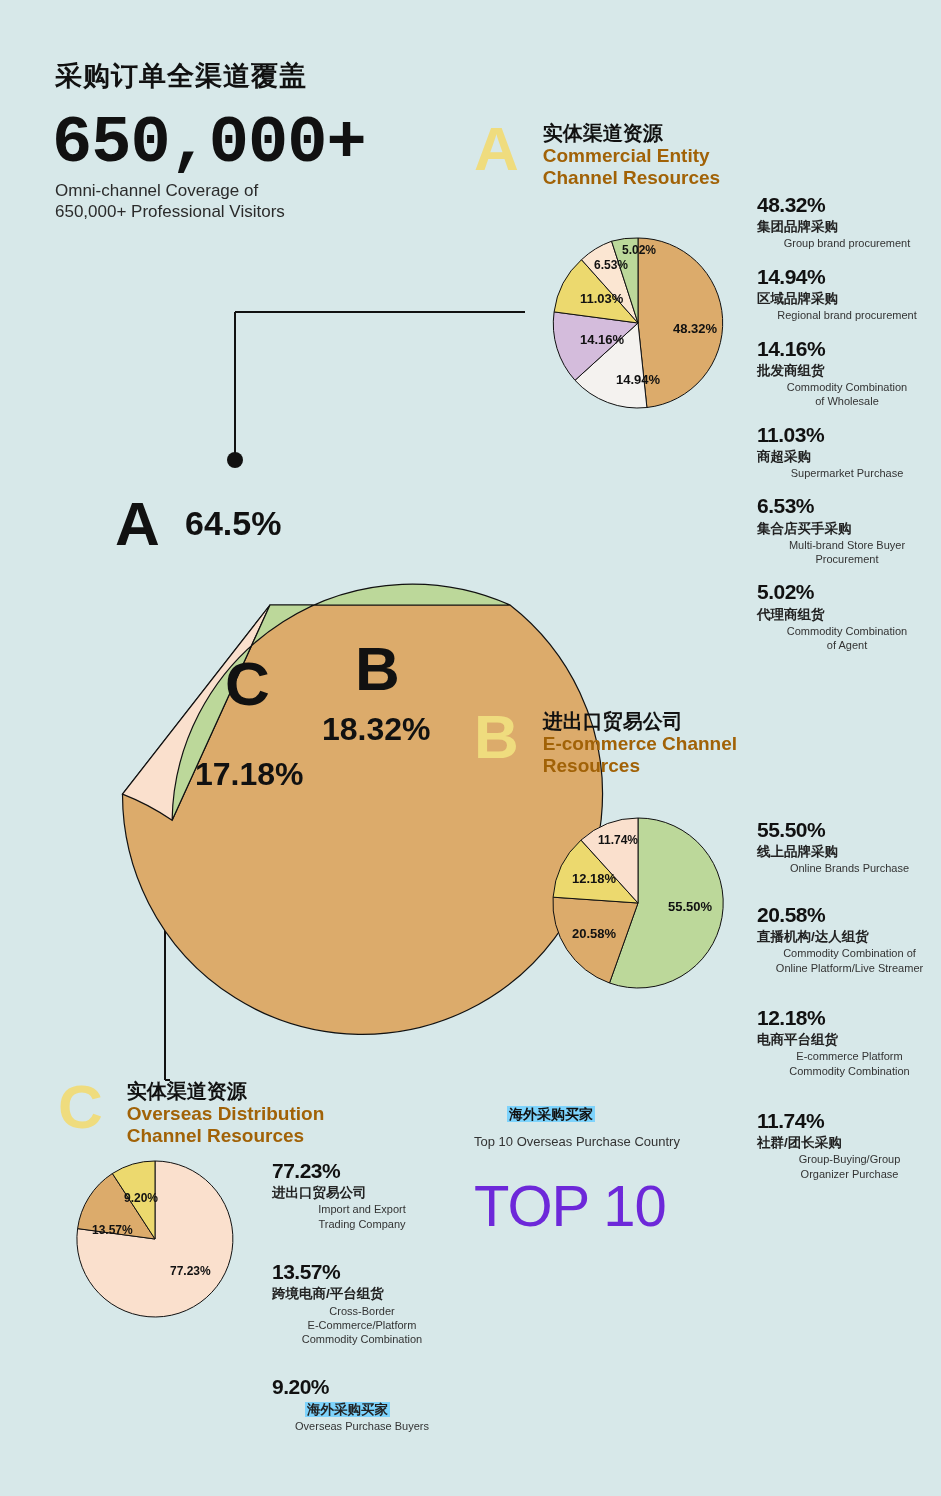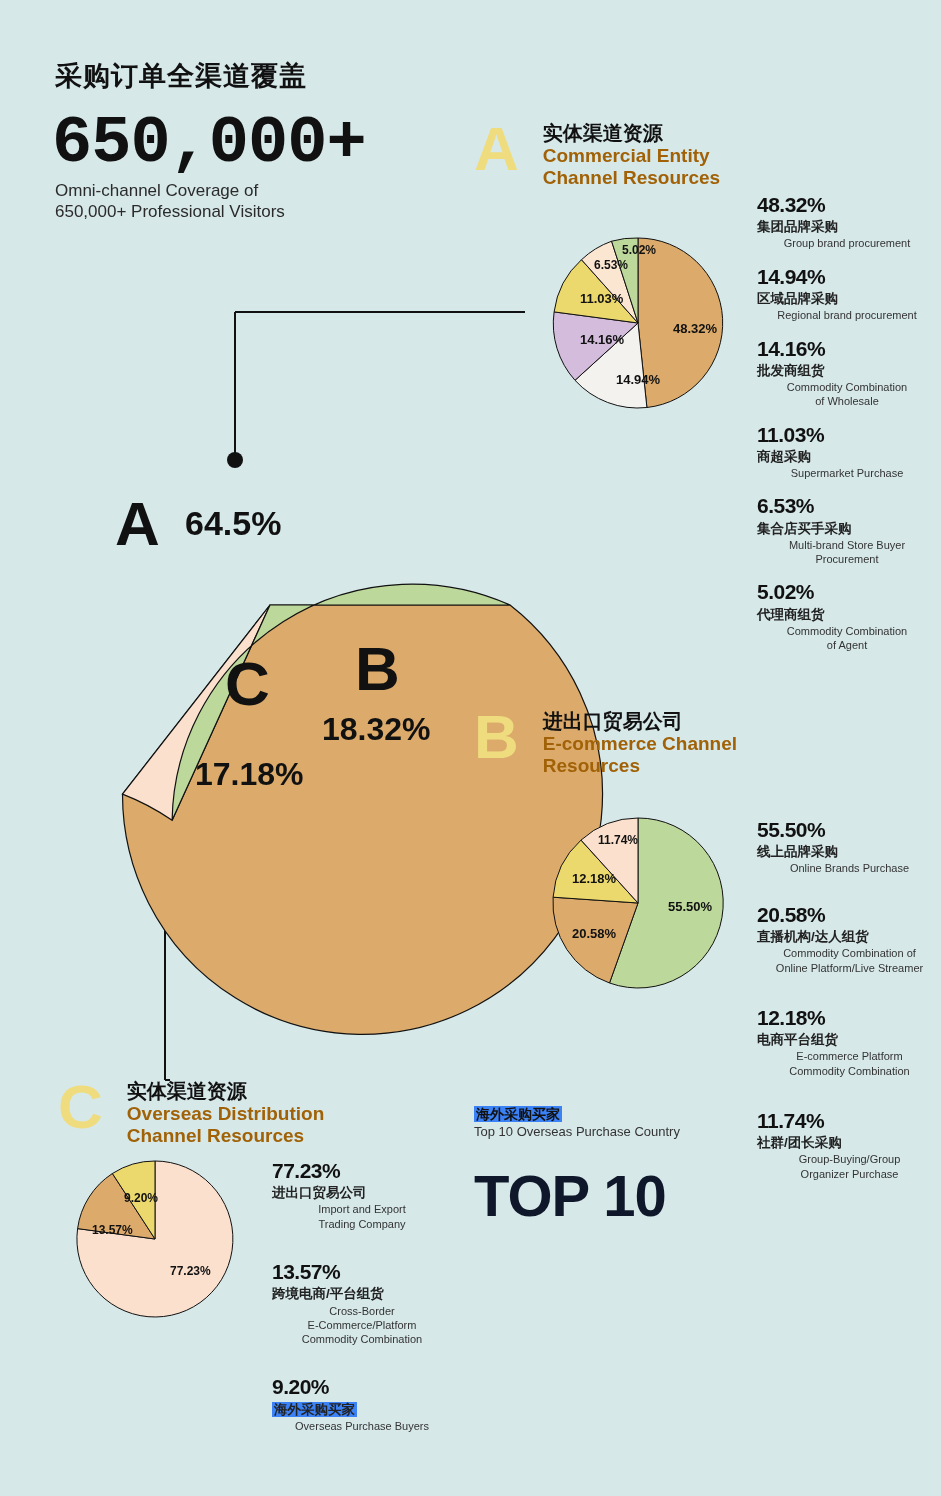--- a/index.html
+++ b/index.html
@@ -35,26 +35,26 @@
     font-size:62px;font-weight:bold;color:#efdc7e;line-height:1;
   }
   .sec-head-cn{font-size:20px;font-weight:bold;color:#111;line-height:1.15;}
   .sec-head-en{font-size:19px;font-weight:bold;color:#a16207;line-height:1.15;}
 
   
   .legend-item{margin-bottom:13px;}
   .lg-pct{font-size:21px;font-weight:bold;letter-spacing:-.5px;color:#111;line-height:1.25;}
   .lg-cn{font-size:13.5px;font-weight:bold;color:#222;line-height:1.35;}
   .lg-en{font-size:11px;color:#333;line-height:1.3;text-align:center;}
-  .hl{background:#3b82f6;padding:0 2px;}
+  .hl{background:#7dd3fc;padding:0 2px;margin-left:33px;}
 
   
   #top10-tag-cn{font-size:14px;font-weight:bold;color:#111;}
   #top10-tag-en{font-size:13px;color:#333;}
-  #top10-big{font-size:58px;font-weight:bold;letter-spacing:-1px;color:#0f172a;line-height:1;}
+  #top10-big{font-size:58px;font-weight:normal;letter-spacing:-1px;color:#6d28d9;line-height:1;}
   .country{font-size:15px;color:#222;line-height:1.55;}
 
   svg{display:block;overflow:visible;}
   .slice{stroke:#111;stroke-width:1.2;}
   .slice-sm{stroke:#111;stroke-width:1;}
   .slab{font-family:"Liberation Sans",sans-serif;font-weight:bold;fill:#111;}
 </style>
 </head>
 <body>
 
@@ -257,15 +257,15 @@
   </div>
   <div class="legend-item">
     <div class="lg-pct">9.20%</div>
     <div class="lg-cn"><span class="hl">海外采购买家</span></div>
     <div class="lg-en">Overseas Purchase Buyers</div>
   </div>
 </div>
 
 <div class="abs" style="left:474px;top:1106px;width:270px;">
   <div id="top10-tag-cn"><span class="hl">海外采购买家</span></div>
-  <div id="top10-tag-en" style="margin-top:0;">Top 10 Overseas Purchase Country</div>
+  <div id="top10-tag-en" style="margin-top:10px;">Top 10 Overseas Purchase Country</div>
   <div id="top10-big" style="margin-top:28px;">TOP 10</div>
 </div>
 
 </body></html>

